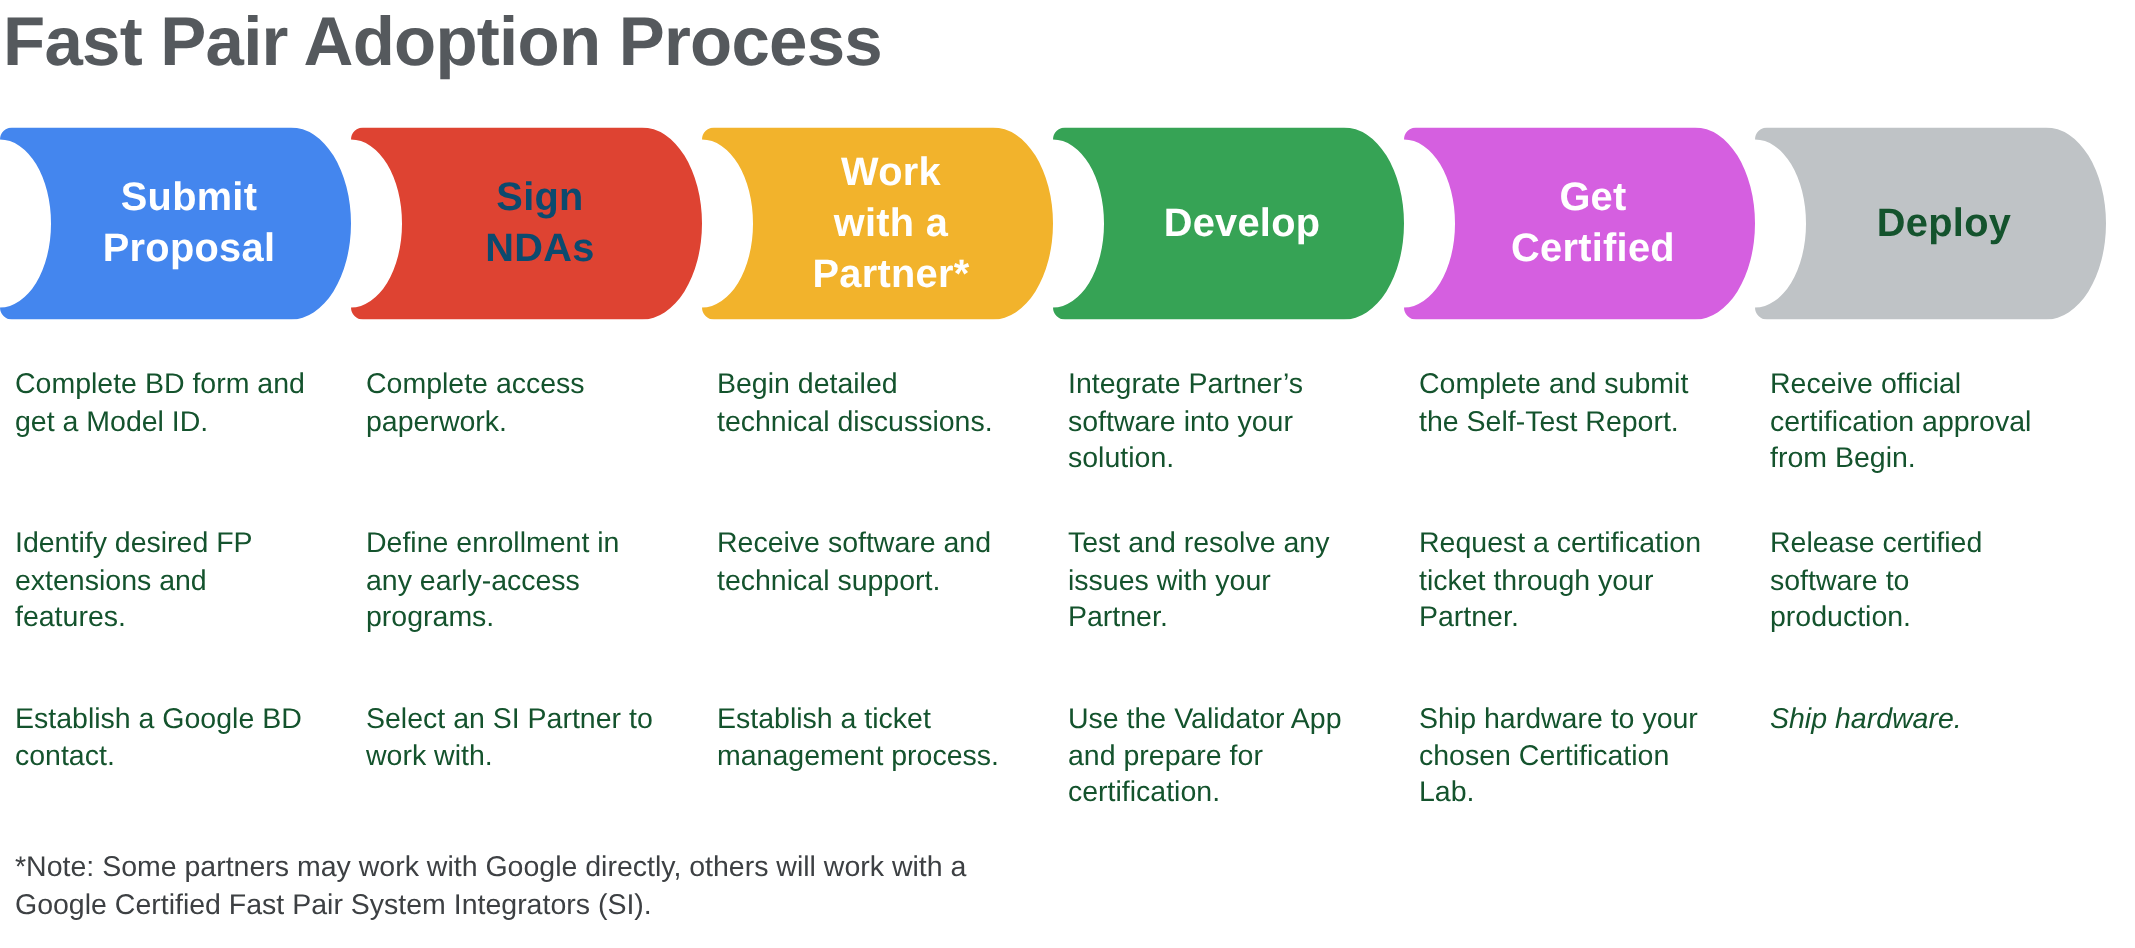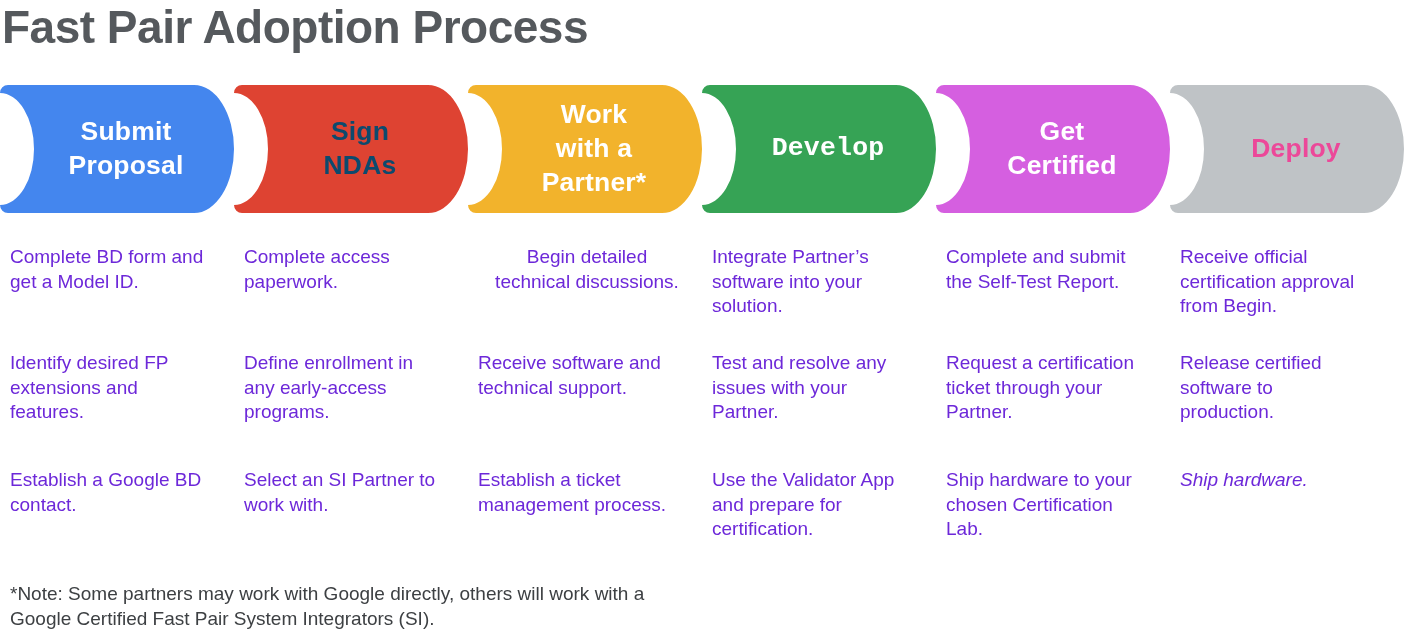--- a/index.html
+++ b/index.html
@@ -21,25 +21,25 @@
   }
   .chev { position:relative; width:234px; height:128px; }
   .chev svg { display:block; }
   .chev-label {
     position:absolute; top:0; bottom:0; left:22px; right:4px;
     display:flex; align-items:center; justify-content:center;
     text-align:center; font-size:26.5px; font-weight:bold;
     line-height:1.28; white-space:pre-line; letter-spacing:0.2px;
   }
   .cell {
-    font-size:19px; line-height:24.5px; color:#6d28d9;
+    font-size:19px; line-height:24.5px; color:#14532d;
     padding:0 6px 0 10px; white-space:pre-line;
   }
   .note {
-    position:absolute; left:10px; top:581px; width:740px;
+    position:absolute; left:10px; top:566px; width:740px;
     font-size:19px; line-height:25px; color:#3D4043; white-space:pre-line;
   }
 </style>
 </head>
 <body>
 
 <div class="canvas">
   <h1 class="page-title">Fast Pair Adoption Process</h1>
   <div class="grid" id="stages-grid">
       <div class="chev" style="grid-area: 1 / 1;">
@@ -71,27 +71,27 @@
       <div class="cell" style="grid-area: 4 / 2;">Select an SI Partner to
 work with.</div>
       <div class="chev" style="grid-area: 1 / 3;">
         <svg width="234" height="128" viewBox="0 0 234 128">
           <path d="M 8 0 L 194 0 A 40 64 0 0 1 194 128 L 8 128 A 8 8 0 0 1 0 120 A 34 56 0 0 0 0 8 A 8 8 0 0 1 8 0 Z" fill="#F2B32C"></path>
         </svg>
         <div class="chev-label" style="color: rgb(255, 255, 255);">Work
 with a
 Partner*</div>
       </div>
-      <div class="cell" style="grid-area: 2 / 3; text-align: center;">Begin detailed
+      <div class="cell" style="grid-area: 2 / 3;">Begin detailed
 technical discussions.</div>
       <div class="cell" style="grid-area: 4 / 3;">Establish a ticket
 management process.</div>
       <div class="cell" style="grid-area: 3 / 3;">Receive software and
 technical support.</div>
-      <div class="chev" style="grid-area: 1 / 4; font-family: Liberation Mono, monospace;">
+      <div class="chev" style="grid-area: 1 / 4;">
         <svg width="234" height="128" viewBox="0 0 234 128">
           <path d="M 8 0 L 194 0 A 40 64 0 0 1 194 128 L 8 128 A 8 8 0 0 1 0 120 A 34 56 0 0 0 0 8 A 8 8 0 0 1 8 0 Z" fill="#36A355"></path>
         </svg>
         <div class="chev-label" style="color: rgb(255, 255, 255);">Develop</div>
       </div>
       <div class="cell" style="grid-area: 2 / 4;">Integrate Partner’s
 software into your
 solution.</div>
       <div class="cell" style="grid-area: 3 / 4;">Test and resolve any
 issues with your
@@ -111,21 +111,21 @@
       <div class="cell" style="grid-area: 3 / 5;">Request a certification
 ticket through your
 Partner.</div>
       <div class="cell" style="grid-area: 4 / 5;">Ship hardware to your
 chosen Certification
 Lab.</div>
       <div class="chev" style="grid-area: 1 / 6;">
         <svg width="234" height="128" viewBox="0 0 234 128">
           <path d="M 8 0 L 194 0 A 40 64 0 0 1 194 128 L 8 128 A 8 8 0 0 1 0 120 A 34 56 0 0 0 0 8 A 8 8 0 0 1 8 0 Z" fill="#BFC3C6"></path>
         </svg>
-        <div class="chev-label" style="color: #ec4899;">Deploy</div>
+        <div class="chev-label" style="color: #14532d;">Deploy</div>
       </div>
       <div class="cell" style="grid-area: 2 / 6;">Receive official
 certification approval
 from Begin.</div>
       <div class="cell" style="grid-area: 3 / 6;">Release certified
 software to
 production.</div>
       <div class="cell" style="grid-area: 4 / 6; font-style: italic;">Ship hardware.</div>
     </div>
   <div class="note">*Note: Some partners may work with Google directly, others will work with a

